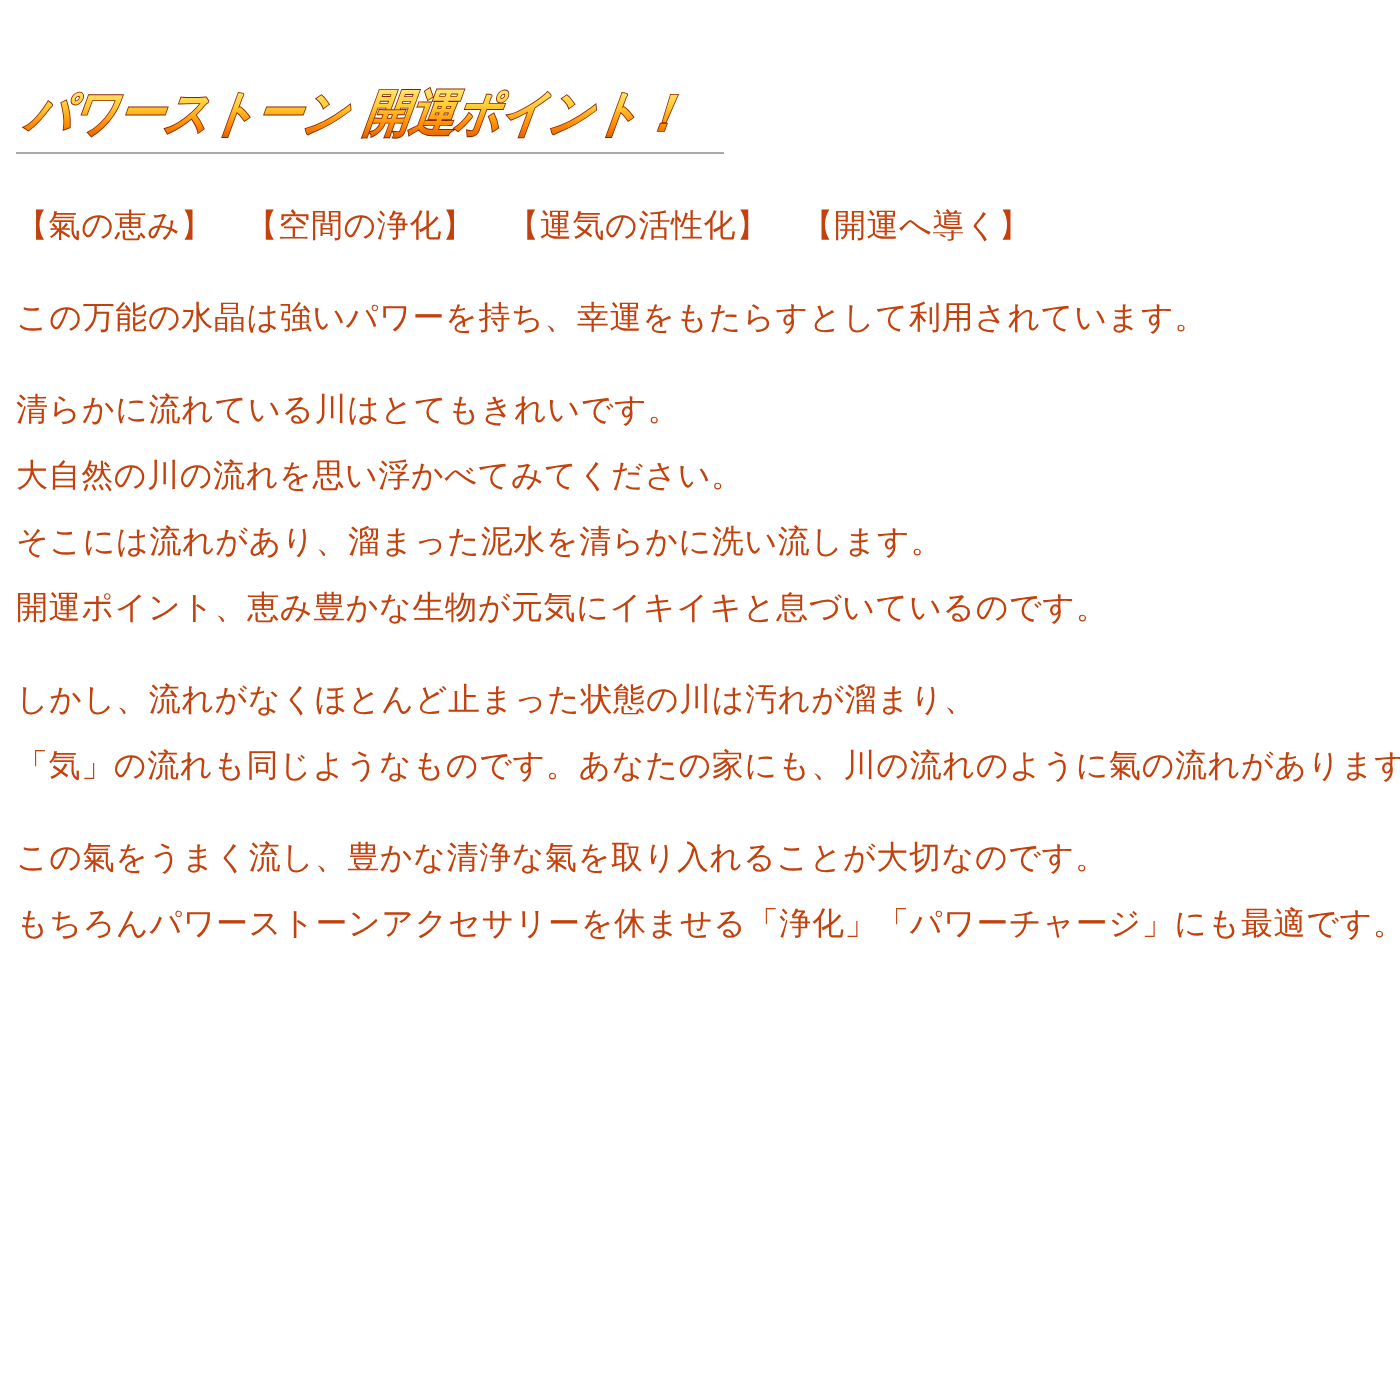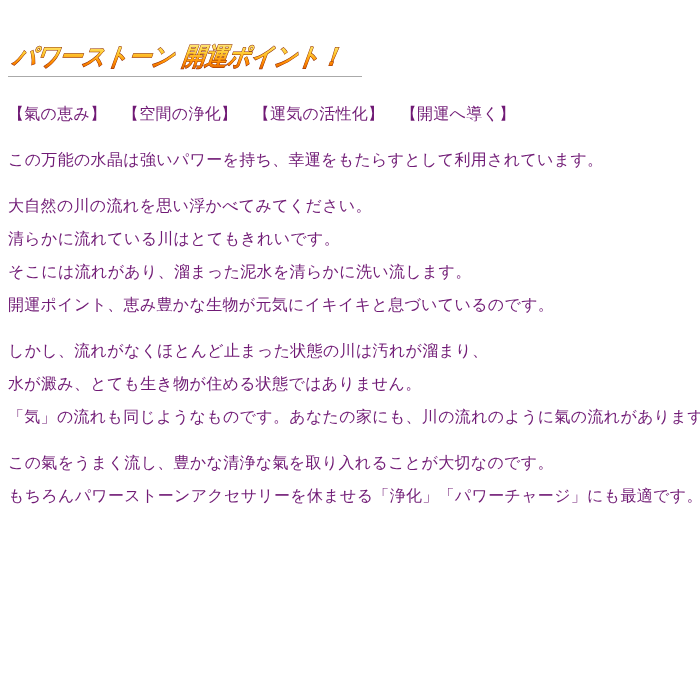--- a/index.html
+++ b/index.html
@@ -30,21 +30,21 @@
     width: 354px;
     height: 0;
     border-top: 1px solid #aaaaaa;
     margin: 2px 0 20px 0;
   }
   p.para {
     margin: 0 0 13px 0;
     padding: 0;
     font-size: 16px;
     line-height: 33px;
-    color: #701a75;
+    color: #c2410c;
     letter-spacing: 0.3px;
   }
   .text-line {
     display: block;
     white-space: nowrap;
   }
 </style>
 </head>
 <body>
 
@@ -70,29 +70,28 @@
   </p>
 
   <p class="para">
     <span class="text-line">この万能の水晶は強いパワーを持ち、幸運をもたらすとして利用されています。</span>
   </p>
 
   <p class="para">
   </p>
 
   <p class="para">
+    <span class="text-line">清らかに流れている川はとてもきれいです。</span>
     <span class="text-line">大自然の川の流れを思い浮かべてみてください。</span>
-    <span class="text-line">清らかに流れている川はとてもきれいです。</span>
     <span class="text-line">そこには流れがあり、溜まった泥水を清らかに洗い流します。</span>
     <span class="text-line">開運ポイント、恵み豊かな生物が元気にイキイキと息づいているのです。</span>
   </p>
 
   <p class="para">
     <span class="text-line">しかし、流れがなくほとんど止まった状態の川は汚れが溜まり、</span>
-    <span class="text-line">水が澱み、とても生き物が住める状態ではありません。</span>
     <span class="text-line">「気」の流れも同じようなものです。あなたの家にも、川の流れのように氣の流れがあります。</span>
   </p>
 
   <p class="para">
     <span class="text-line">この氣をうまく流し、豊かな清浄な氣を取り入れることが大切なのです。</span>
     <span class="text-line">もちろんパワーストーンアクセサリーを休ませる「浄化」「パワーチャージ」にも最適です。</span>
   </p>
 
 </div>
 

